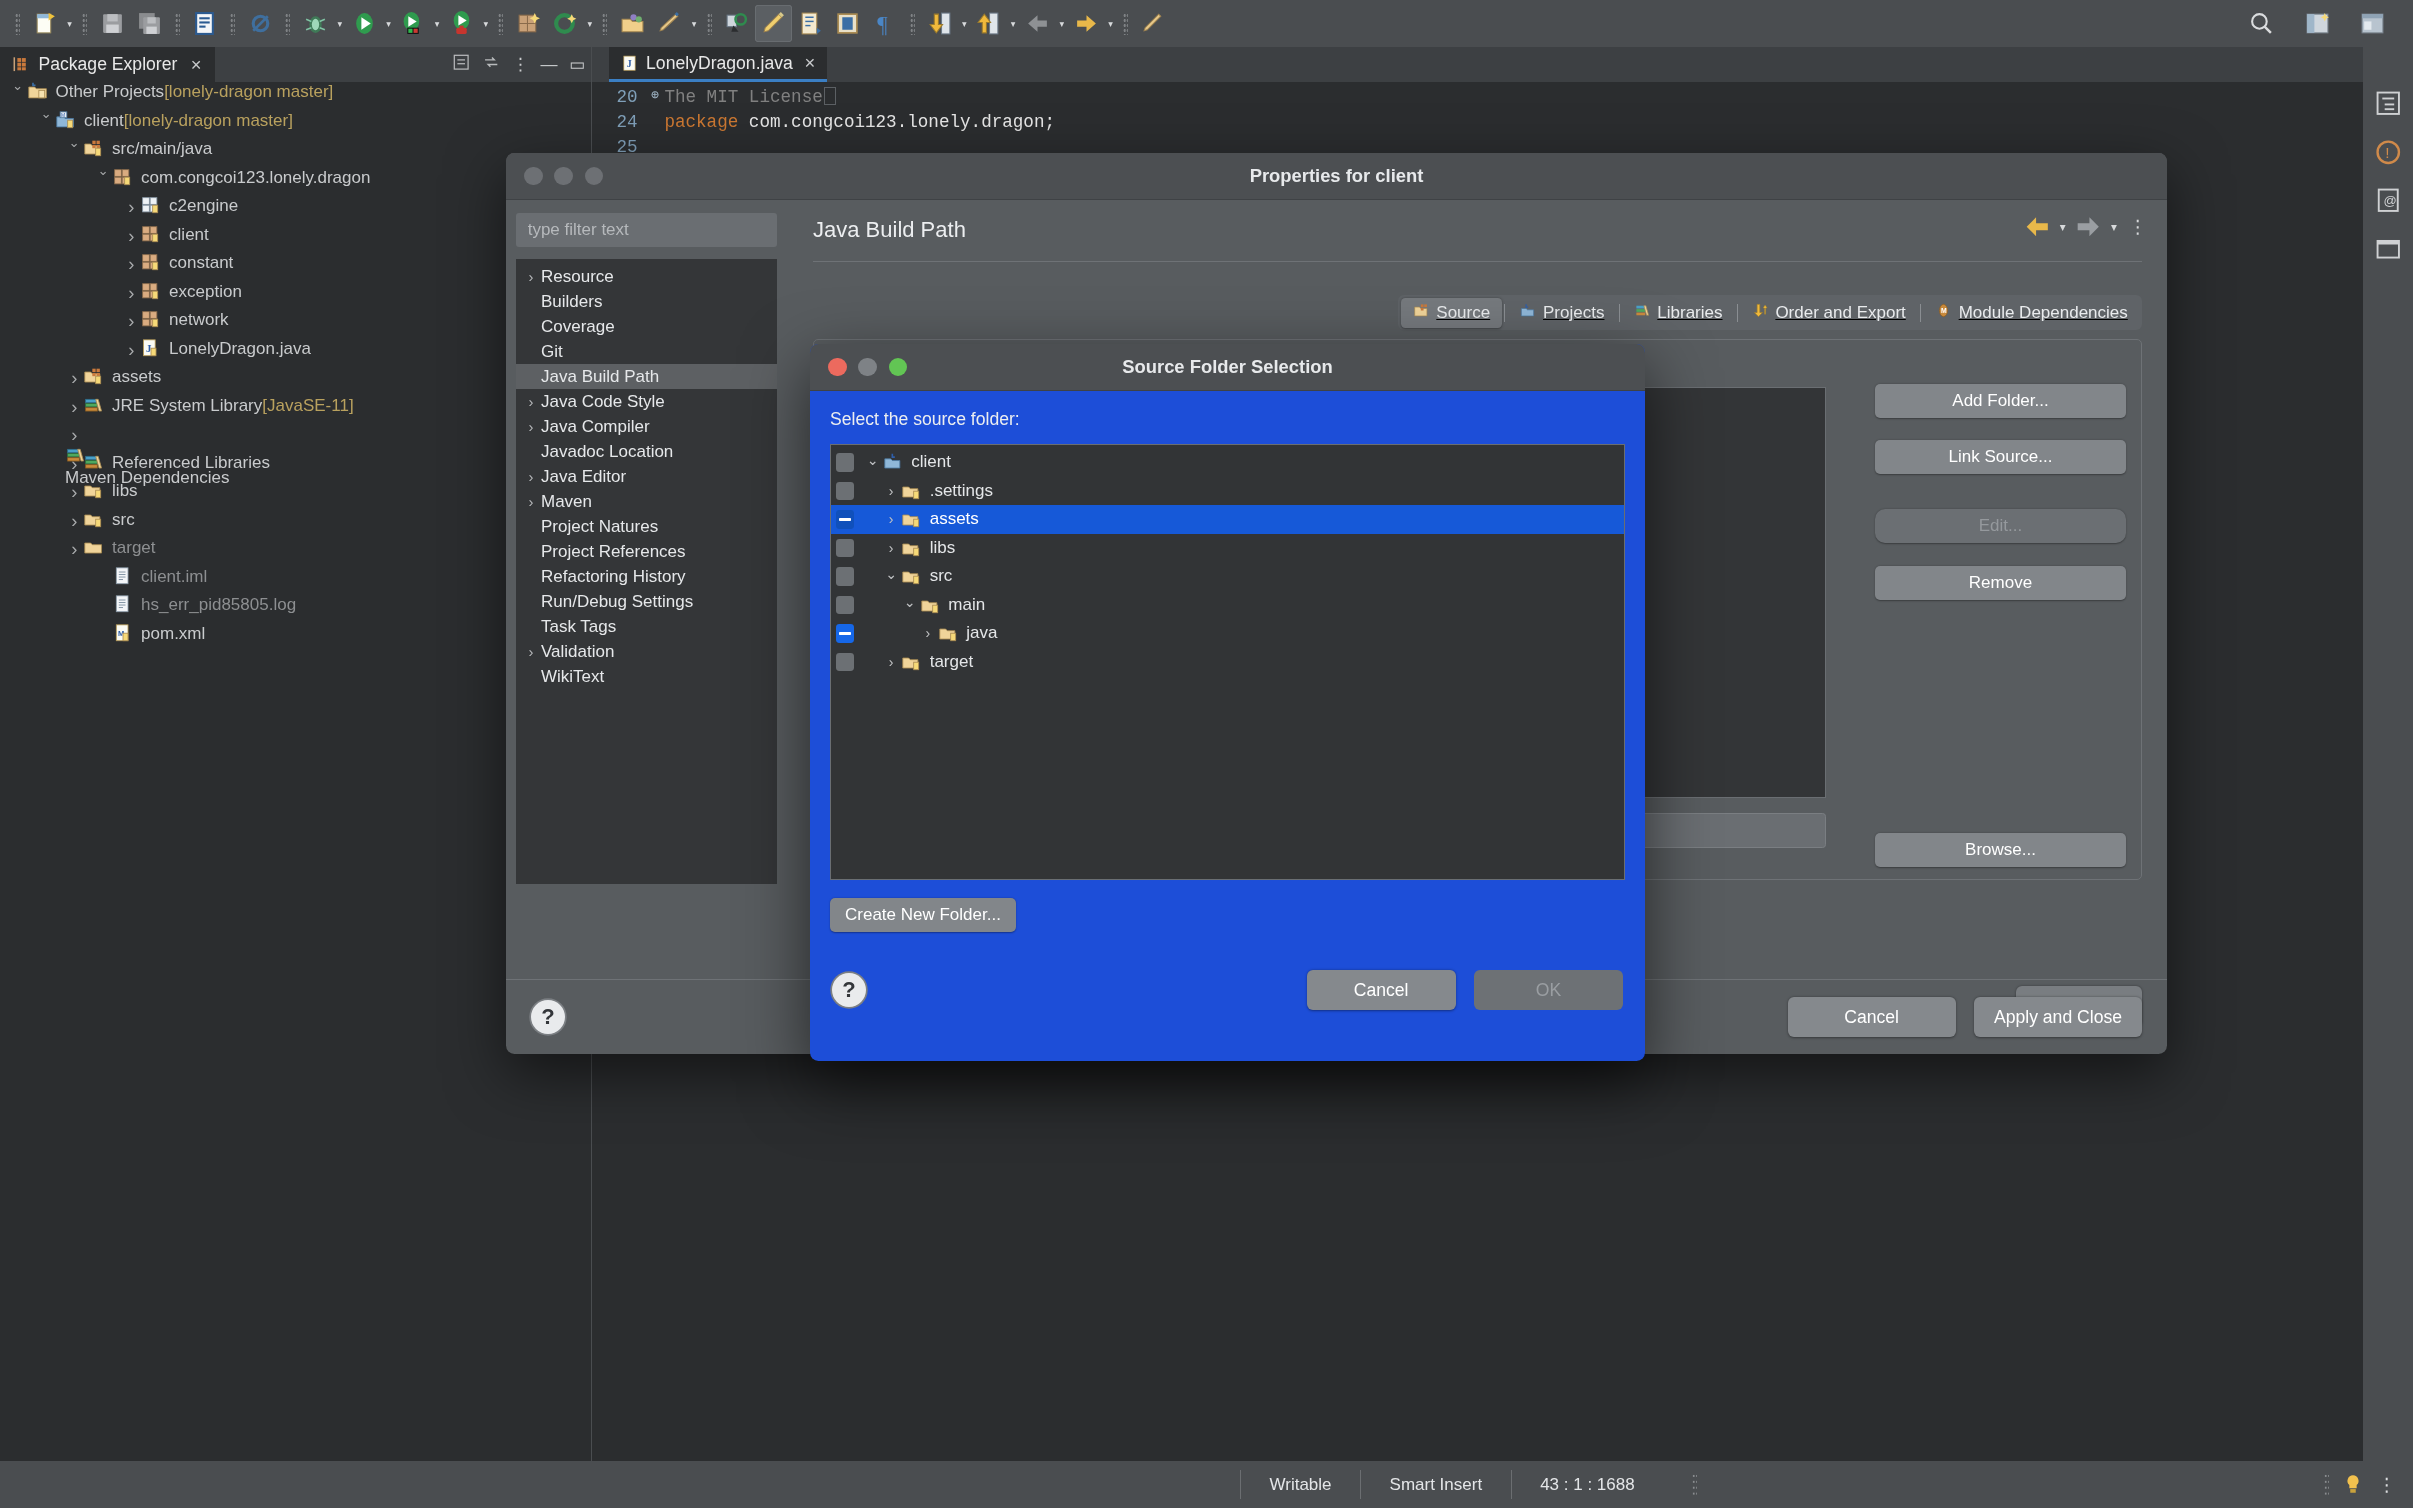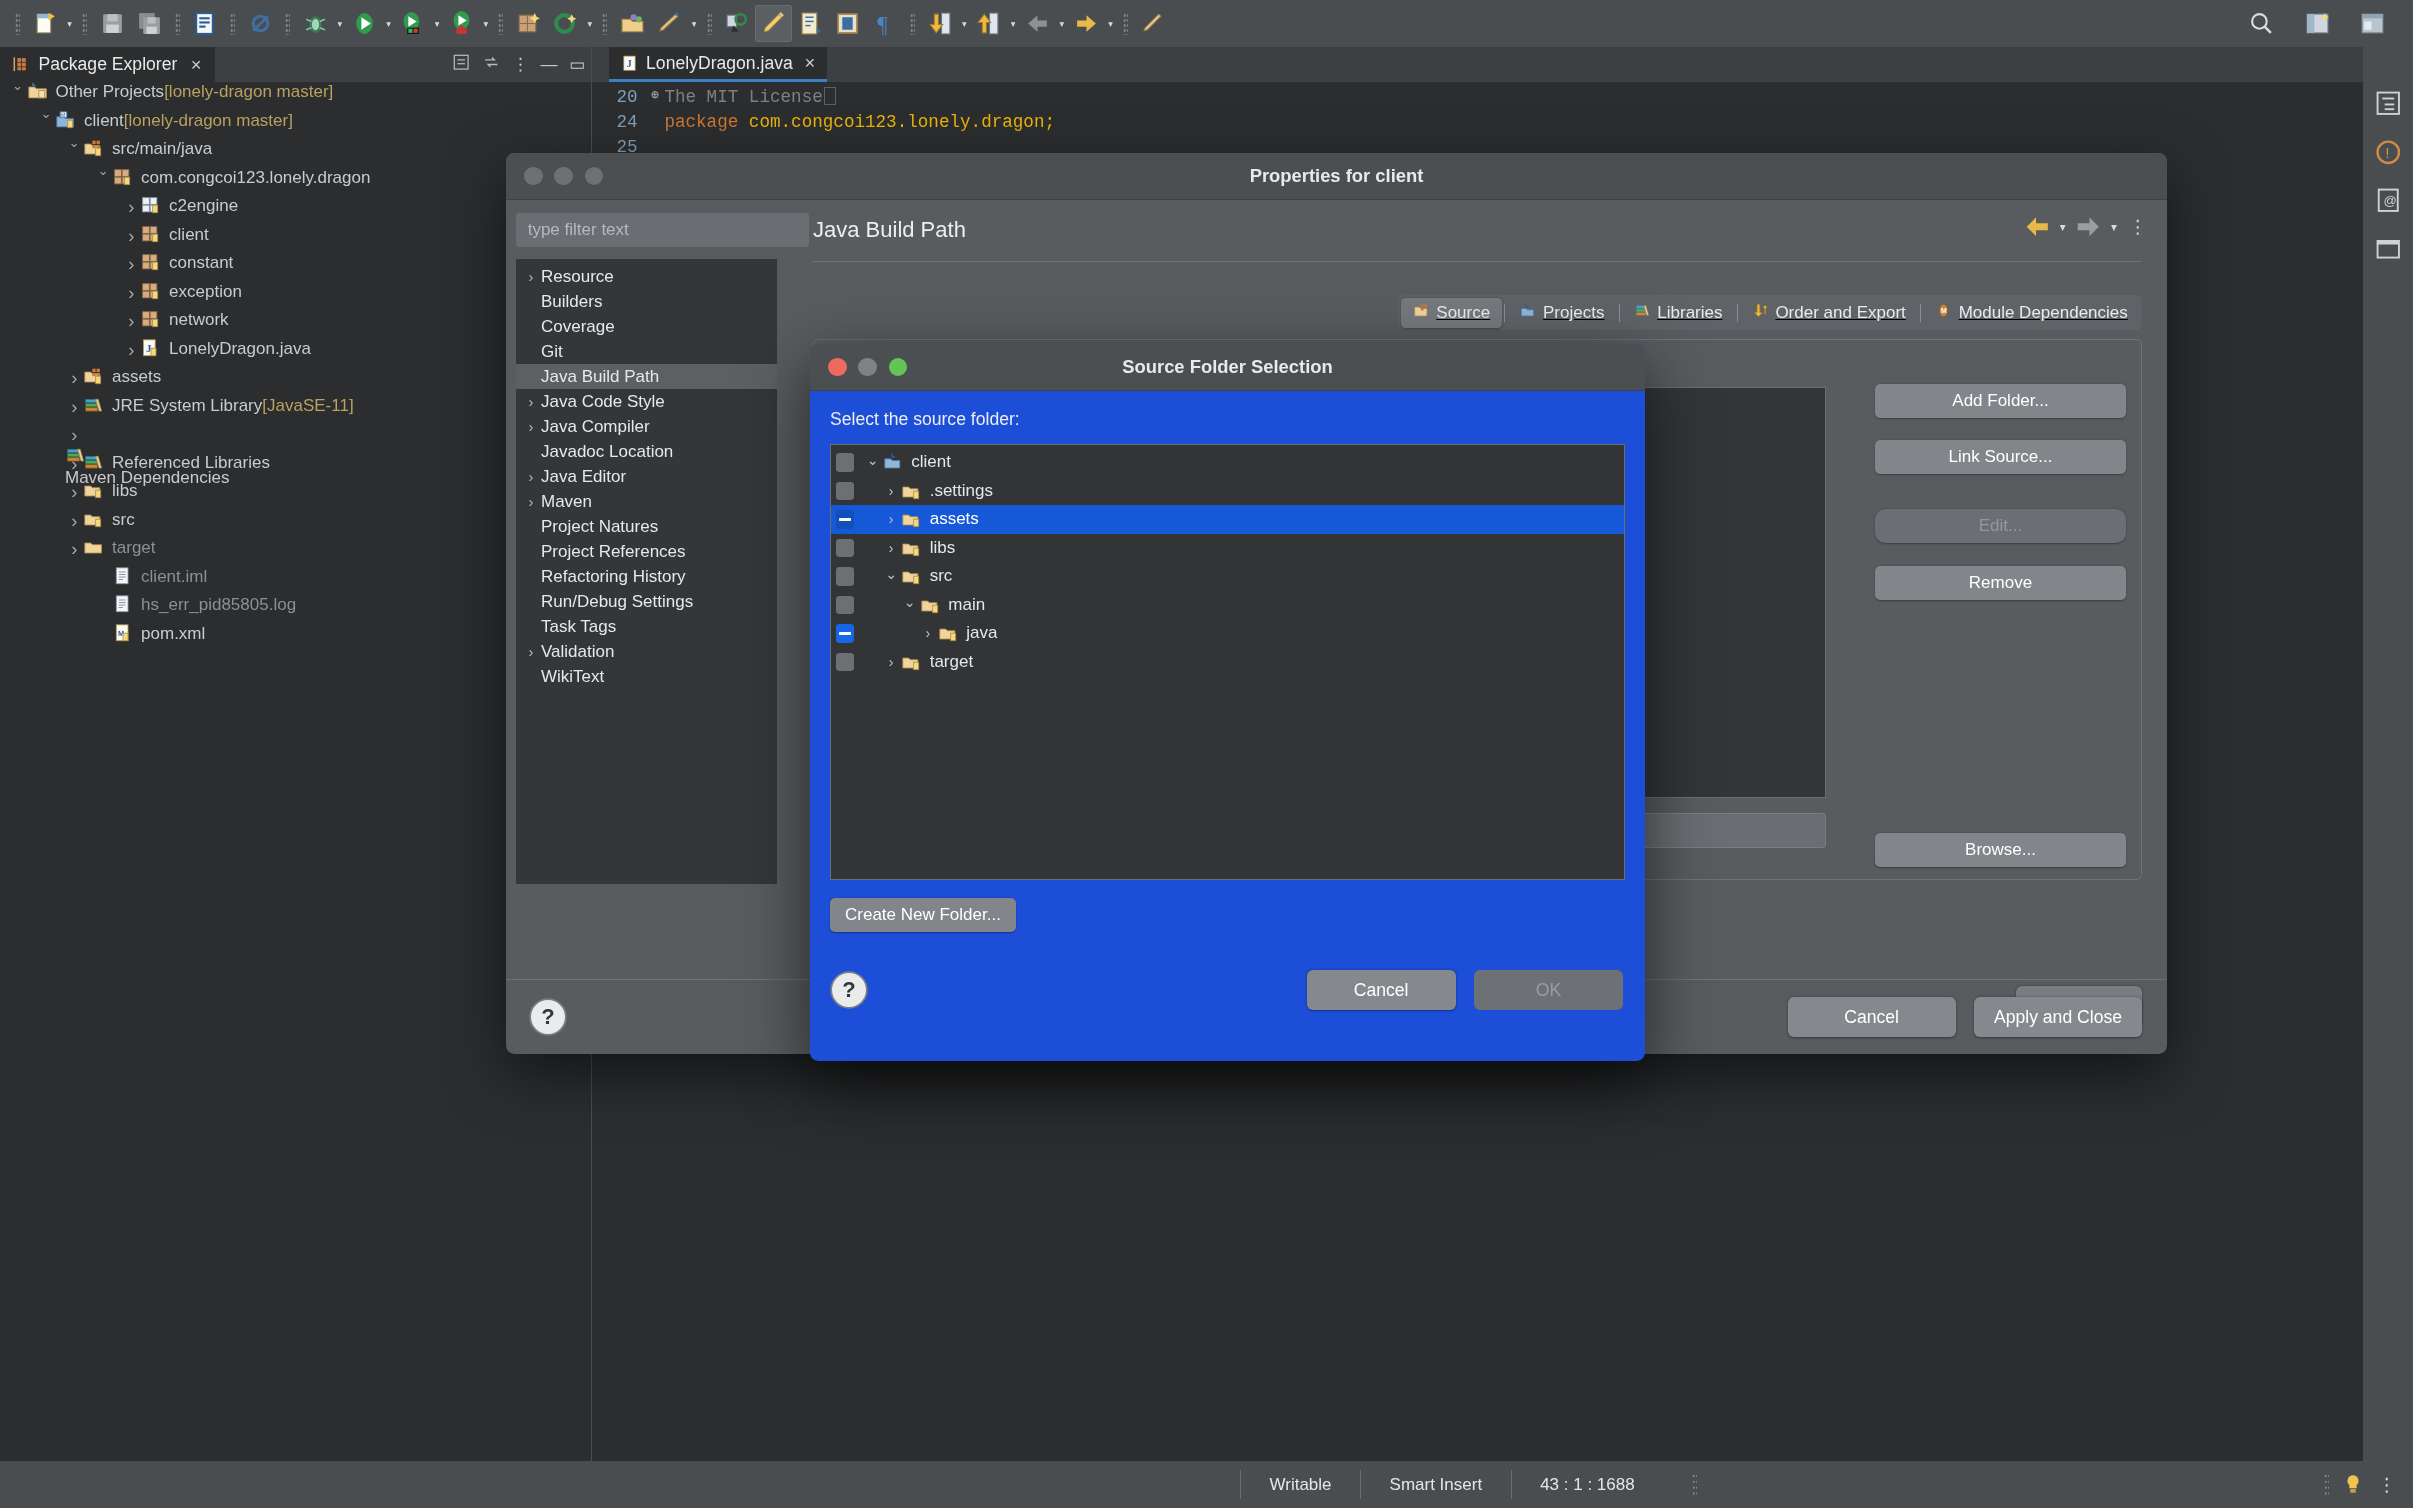--- a/index.html
+++ b/index.html
@@ -51,21 +51,21 @@
   .ed-tab { height:35px; background:#2b2d2f; display:flex; align-items:center; gap:8.4px;
     padding:0 11.7px; color:#e8e8e8; font-size:17.6px; border-bottom:3.4px solid #3b7fc4; }
   .ed-tab .x { font-size:18.4px; color:#c8cacc; margin-left:3.4px; }
   .ed-body { background:#2b2d2f; position:absolute; left:0; right:0; top:35px; bottom:0;
     font-family:"Liberation Mono", monospace; font-size:17.6px; padding-top:5px; }
   .cl { display:flex; align-items:flex-start; height:25px; }
   .lnum { width:54px; text-align:right; color:#7f9fb8; padding-right:8.4px; }
   .fold { width:18.4px; color:#9fb4c4; font-size:13.4px; text-align:center;}
   .kw { color:#cc7832; }
   .cm { color:#808080; }
-  .pl { color:#eab308; }
+  .pl { color:#e5e5e5; }
 
   
   .rail { position:absolute; right:0; top:47px; width:50px; height:1415px; background:#4a4d50;
     display:flex; flex-direction:column; align-items:center; padding-top:42px; gap:20px; }
   .rail .ri { width:28.5px; height:28.5px; }
 
   
   .status { position:absolute; left:0; bottom:0; width:2413px; height:47px; background:#4a4d50;
     display:flex; align-items:center; color:#e4e6e8; font-size:17px; }
   .st-cell { height:28.5px; display:flex; align-items:center; padding:0 28.5px; border-left:0.8px solid #6b6e71; }
@@ -79,21 +79,21 @@
     background:#585c5f; border-radius:8.4px; box-shadow:0 20px 59px rgba(0,0,0,.55);
     overflow:hidden; }
   .pd-title { height:47px; background:#4c4f52; display:flex; align-items:center;
     position:relative; border-bottom:0.8px solid #3f4245; }
   .traffic { display:flex; gap:11.7px; padding-left:18.4px; }
   .dot { width:18.4px; height:18.4px; border-radius:50%; }
   .pd-title h1 { position:absolute; left:0; right:0; text-align:center; font-size:18.4px;
     color:#e7e9eb; font-weight:600; pointer-events:none;}
   .pd-main { display:flex; height:759px; }
   .pd-left { width:282px; background:#585c5f; padding:13.4px 10px 0 10px; }
-  .filter-box { width:293px; height:34px; background:#6a6e72; border-radius:3px;
+  .filter-box { width:261px; height:34px; background:#6a6e72; border-radius:3px;
     display:flex; align-items:center; padding:0 11.7px; color:#b6b9bc; font-size:17px; }
   .pd-tree { margin-top:11.7px; background:#343638; height:625px; width:261px; padding-top:5px; }
   .pd-item { height:25px; display:flex; align-items:center; color:#e6e8ea; font-size:17px;
     padding-left:5px; }
   .pd-item.sel { background:#5d6063; }
   .pd-item .c { width:20px; text-align:center; color:#b8babc; font-size:15px; flex:0 0 20px;}
   .pd-right { flex:1; padding:17px 25px 0 25px; position:relative; }
   .pd-h { font-size:22px; color:#eceef0; }
   .pd-navicons { position:absolute; right:20px; top:15px; display:flex; align-items:center; gap:8.4px;}
   .pd-hr { height:0.8px; background:#6e7276; margin:18.4px 0 0 0; }

